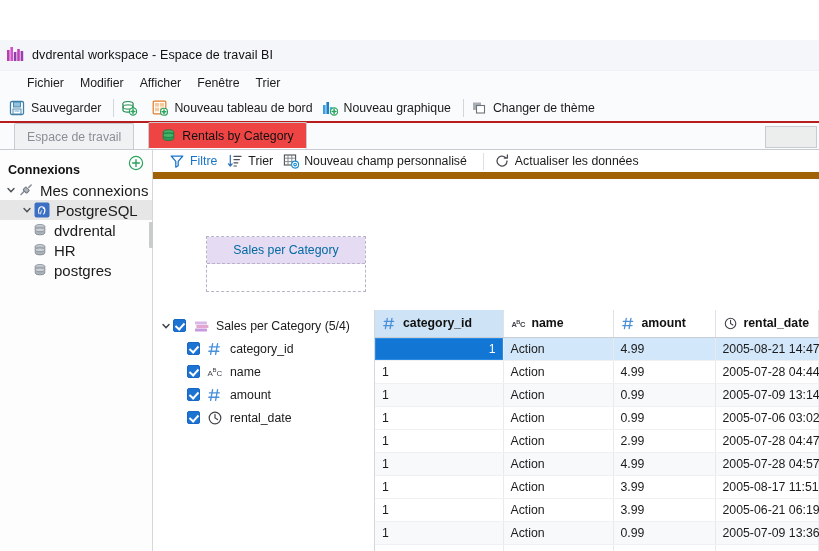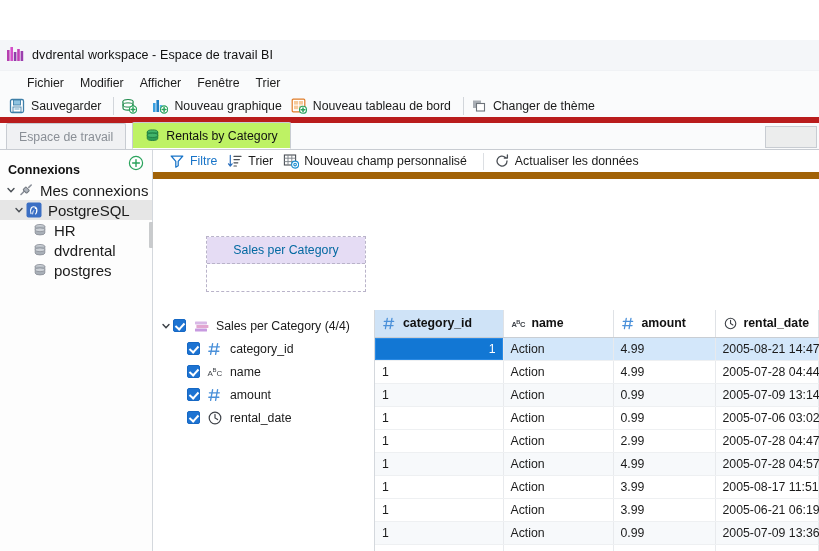--- a/index.html
+++ b/index.html
@@ -33,45 +33,45 @@
   }
   .menubar .menu-item {
     padding: 2px 8px; font-size: 12.3px; color:#1b1b1b; cursor: default;
     border-radius: 2px;
   }
 
   
   .toolbar {
     height: 28px; display:flex; align-items:center;
     background: #fafbfc;
-    border-bottom: 6px solid #b91c1c;
+    border-bottom: 2px solid #b91c1c;
     padding-left: 7px;
   }
   .tb-btn { display:flex; align-items:center; height:24px; padding:0 7px 0 2px; cursor:default; border-radius:2px; }
   .tb-btn .tb-icon { width:16px; height:16px; margin-right:6px; flex:0 0 16px; display:block; }
   .tb-btn .tb-label { font-size: 12.3px; color:#1b1b1b; white-space: nowrap; }
   .tb-sep { width:1px; height:18px; background:#d2d6db; margin:0 5px; }
 
   
   .tabstrip {
     height: 27px; display:flex; align-items:flex-end;
     background: #fafbfc;
     border-bottom: 1px solid #c8ccd2;
     position: relative;
   }
   .tab {
     height: 26px; display:flex; align-items:center; padding: 0 12px;
     font-size: 12.3px; cursor:default;
     border: 1px solid #c8ccd2; border-bottom: none;
     background:#f0f1f3; color:#8a8f96;
-    margin-left: 6px;
+    margin-left: 14px;
     border-top-left-radius: 2px; border-top-right-radius: 2px;
   }
   .tab.active {
-    background:#bef264; color:#111; height:27px;
+    background:#ef4444; color:#111; height:27px;
     border-bottom: 1px solid #ffffff;
     position: relative; z-index:2;
   }
   .tab .tab-icon { width:15px; height:15px; margin-right:6px; display:block; }
   .tabstrip .tab-spacer { flex:1; }
   .tabstrip .right-stub {
     width: 52px; height: 22px; margin-right: 2px; margin-bottom:1px;
     background:#eceded; border:1px solid #c8ccd2;
   }
 
@@ -89,21 +89,21 @@
     padding: 0 8px 0 8px;
   }
   .panel-head .panel-title { font-size:12.6px; font-weight:bold; color:#111;margin-top:13px; }
   .tree { padding-top: 4px; font-size:15px; }
   .tree-row { display:flex; align-items:center; height:20px; padding-left:4px; cursor:default; white-space:nowrap; }
   .tree-row.selected { background:#e6e6e6; }
   .chev { width:14px; flex:0 0 14px; display:flex; align-items:center; justify-content:center; }
   .chev svg { display:block; }
   .tree-row .ticon { width:16px; height:16px; flex:0 0 16px; margin-right:6px; display:block; }
   .tree-row .tlabel { color:#1b1b1b; }
-  .indent1 { padding-left: 12px; }
+  .indent1 { padding-left: 20px; }
   .indent2 { padding-left: 32px; }
   .splitter-handle {
     position:absolute; left:-4px; top:72px; width:8px; height:26px;
     background:#c9cbcd; border-radius:1px;
   }
 
   
   .rightpanel { flex:1; display:flex; flex-direction:column; background:#ffffff; position:relative; }
 
   .subtoolbar {
@@ -216,46 +216,46 @@
     <div class="tb-sep"></div>
 
     <div class="tb-btn">
       <svg class="tb-icon" viewBox="0 0 16 16">
         <ellipse cx="7" cy="3.6" rx="5" ry="2.1" fill="#ffffff" stroke="#1e8a4c" stroke-width="1.2"></ellipse>
         <path d="M2 3.6 V10 a5 2.1 0 0 0 10 0 V3.6" fill="#ffffff" stroke="#1e8a4c" stroke-width="1.2"></path>
         <ellipse cx="7" cy="7" rx="5" ry="2.1" fill="none" stroke="#1e8a4c" stroke-width="1"></ellipse>
         <circle cx="12" cy="11.5" r="3.6" fill="#ffffff" stroke="#2aa35c" stroke-width="1.1"></circle>
         <path d="M12 9.6v3.8M10.1 11.5h3.8" stroke="#2aa35c" stroke-width="1.5" stroke-linecap="round"></path>
       </svg>
-    </div>
-
-    <div class="tb-btn">
-      <svg class="tb-icon" viewBox="0 0 16 16">
-        <rect x="1" y="5" width="2.6" height="9" fill="#3aa0e0"></rect>
-        <rect x="4.4" y="2" width="2.6" height="12" fill="#1f7fc4"></rect>
-        <rect x="7.8" y="7" width="2.6" height="7" fill="#59b7ea"></rect>
-        <circle cx="12.1" cy="11.5" r="3.6" fill="#ffffff" stroke="#2aa35c" stroke-width="1.1"></circle>
-        <path d="M12.1 9.6v3.8M10.2 11.5h3.8" stroke="#2aa35c" stroke-width="1.5" stroke-linecap="round"></path>
-      </svg>
-      <span class="tb-label">Nouveau graphique</span>
     </div>
 
     <div class="tb-btn">
       <svg class="tb-icon" viewBox="0 0 16 16">
         <rect x="1.2" y="1.2" width="12.6" height="12.6" rx="1" fill="#ffffff" stroke="#e07c28" stroke-width="1.2"></rect>
         <rect x="3" y="3" width="4.2" height="3.6" fill="#f6c99a"></rect>
         <rect x="8" y="3" width="4" height="3.6" fill="#f6c99a"></rect>
         <rect x="3" y="7.6" width="4.2" height="3.6" fill="#f6c99a"></rect>
         <rect x="8" y="7.6" width="4" height="3.6" fill="#f6c99a"></rect>
         <circle cx="12" cy="11.8" r="3.5" fill="#ffffff" stroke="#2aa35c" stroke-width="1.1"></circle>
         <path d="M12 9.9v3.8M10.1 11.8h3.8" stroke="#2aa35c" stroke-width="1.5" stroke-linecap="round"></path>
       </svg>
       <span class="tb-label">Nouveau tableau de bord</span>
     </div>
 
+    <div class="tb-btn">
+      <svg class="tb-icon" viewBox="0 0 16 16">
+        <rect x="1" y="5" width="2.6" height="9" fill="#3aa0e0"></rect>
+        <rect x="4.4" y="2" width="2.6" height="12" fill="#1f7fc4"></rect>
+        <rect x="7.8" y="7" width="2.6" height="7" fill="#59b7ea"></rect>
+        <circle cx="12.1" cy="11.5" r="3.6" fill="#ffffff" stroke="#2aa35c" stroke-width="1.1"></circle>
+        <path d="M12.1 9.6v3.8M10.2 11.5h3.8" stroke="#2aa35c" stroke-width="1.5" stroke-linecap="round"></path>
+      </svg>
+      <span class="tb-label">Nouveau graphique</span>
+    </div>
+
     <div class="tb-sep"></div>
 
     <div class="tb-btn">
       <svg class="tb-icon" viewBox="0 0 16 16">
         <rect x="2" y="2.5" width="8" height="7.5" fill="#a8adb4"></rect>
         <rect x="5.5" y="5.5" width="8" height="7.5" fill="#ffffff" stroke="#6d737a" stroke-width="1.1"></rect>
       </svg>
       <span class="tb-label">Changer de thème</span>
     </div>
   </div>
@@ -317,30 +317,30 @@
           </svg>
           <span class="tlabel">PostgreSQL</span>
         </div>
 
         <div class="tree-row indent2">
           <svg class="ticon" viewBox="0 0 16 16">
             <ellipse cx="8" cy="4.4" rx="4.8" ry="1.9" fill="#cdd2d8" stroke="#8b9099" stroke-width=".9"></ellipse>
             <path d="M3.2 4.4V11a4.8 1.9 0 0 0 9.6 0V4.4" fill="#a9b0b8" stroke="#8b9099" stroke-width=".9"></path>
             <ellipse cx="8" cy="7.8" rx="4.8" ry="1.9" fill="#cdd2d8" stroke="#8b9099" stroke-width=".8"></ellipse>
           </svg>
-          <span class="tlabel">HR</span>
+          <span class="tlabel">dvdrental</span>
         </div>
 
         <div class="tree-row indent2">
           <svg class="ticon" viewBox="0 0 16 16">
             <ellipse cx="8" cy="4.4" rx="4.8" ry="1.9" fill="#cdd2d8" stroke="#8b9099" stroke-width=".9"></ellipse>
             <path d="M3.2 4.4V11a4.8 1.9 0 0 0 9.6 0V4.4" fill="#a9b0b8" stroke="#8b9099" stroke-width=".9"></path>
             <ellipse cx="8" cy="7.8" rx="4.8" ry="1.9" fill="#cdd2d8" stroke="#8b9099" stroke-width=".8"></ellipse>
           </svg>
-          <span class="tlabel">dvdrental</span>
+          <span class="tlabel">HR</span>
         </div>
 
         <div class="tree-row indent2">
           <svg class="ticon" viewBox="0 0 16 16">
             <ellipse cx="8" cy="4.4" rx="4.8" ry="1.9" fill="#cdd2d8" stroke="#8b9099" stroke-width=".9"></ellipse>
             <path d="M3.2 4.4V11a4.8 1.9 0 0 0 9.6 0V4.4" fill="#a9b0b8" stroke="#8b9099" stroke-width=".9"></path>
             <ellipse cx="8" cy="7.8" rx="4.8" ry="1.9" fill="#cdd2d8" stroke="#8b9099" stroke-width=".8"></ellipse>
           </svg>
           <span class="tlabel">postgres</span>
         </div>
@@ -405,21 +405,21 @@
               <svg width="10" height="10" viewBox="0 0 10 10">
                   <path d="M2 3.5 L5 6.8 L8 3.5" fill="none" stroke="#3a3f45" stroke-width="1.4" stroke-linecap="round"></path>
                 </svg>
             </span>
             <span class="cb"></span>
             <svg class="fticon" viewBox="0 0 17 16">
               <rect x="2" y="3.4" width="12" height="3" rx=".6" fill="#d8b8e6"></rect>
               <rect x="3.4" y="7" width="12" height="3" rx=".6" fill="#e2a6d0"></rect>
               <rect x="2" y="10.6" width="12" height="3" rx=".6" fill="#c79ae0"></rect>
             </svg>
-            <span class="flabel">Sales per Category (4/4)</span>
+            <span class="flabel">Sales per Category (5/4)</span>
           </div>
 
           <div class="f-row f-indent-child">
             <span class="cb"></span>
             <svg class="fticon" viewBox="0 0 17 16">
               <path d="M5.6 2.6 L3.6 13.4 M10.6 2.6 L8.6 13.4 M2.4 5.8 H12.4 M1.8 10.2 H11.8" stroke="#4a90d9" stroke-width="1.35" stroke-linecap="round"></path>
             </svg>
             <span class="flabel">category_id</span>
           </div>
 

